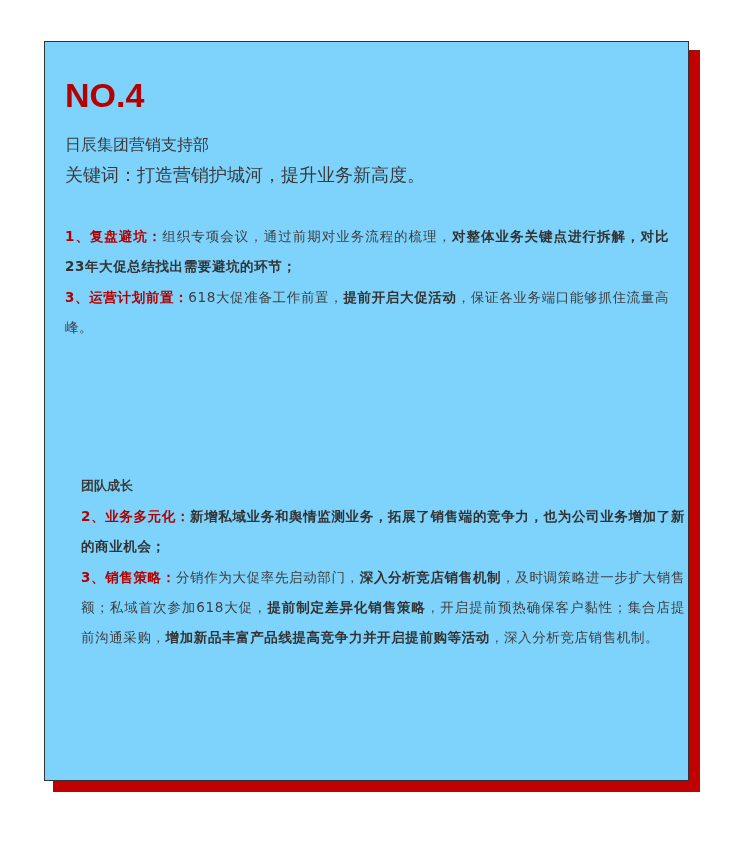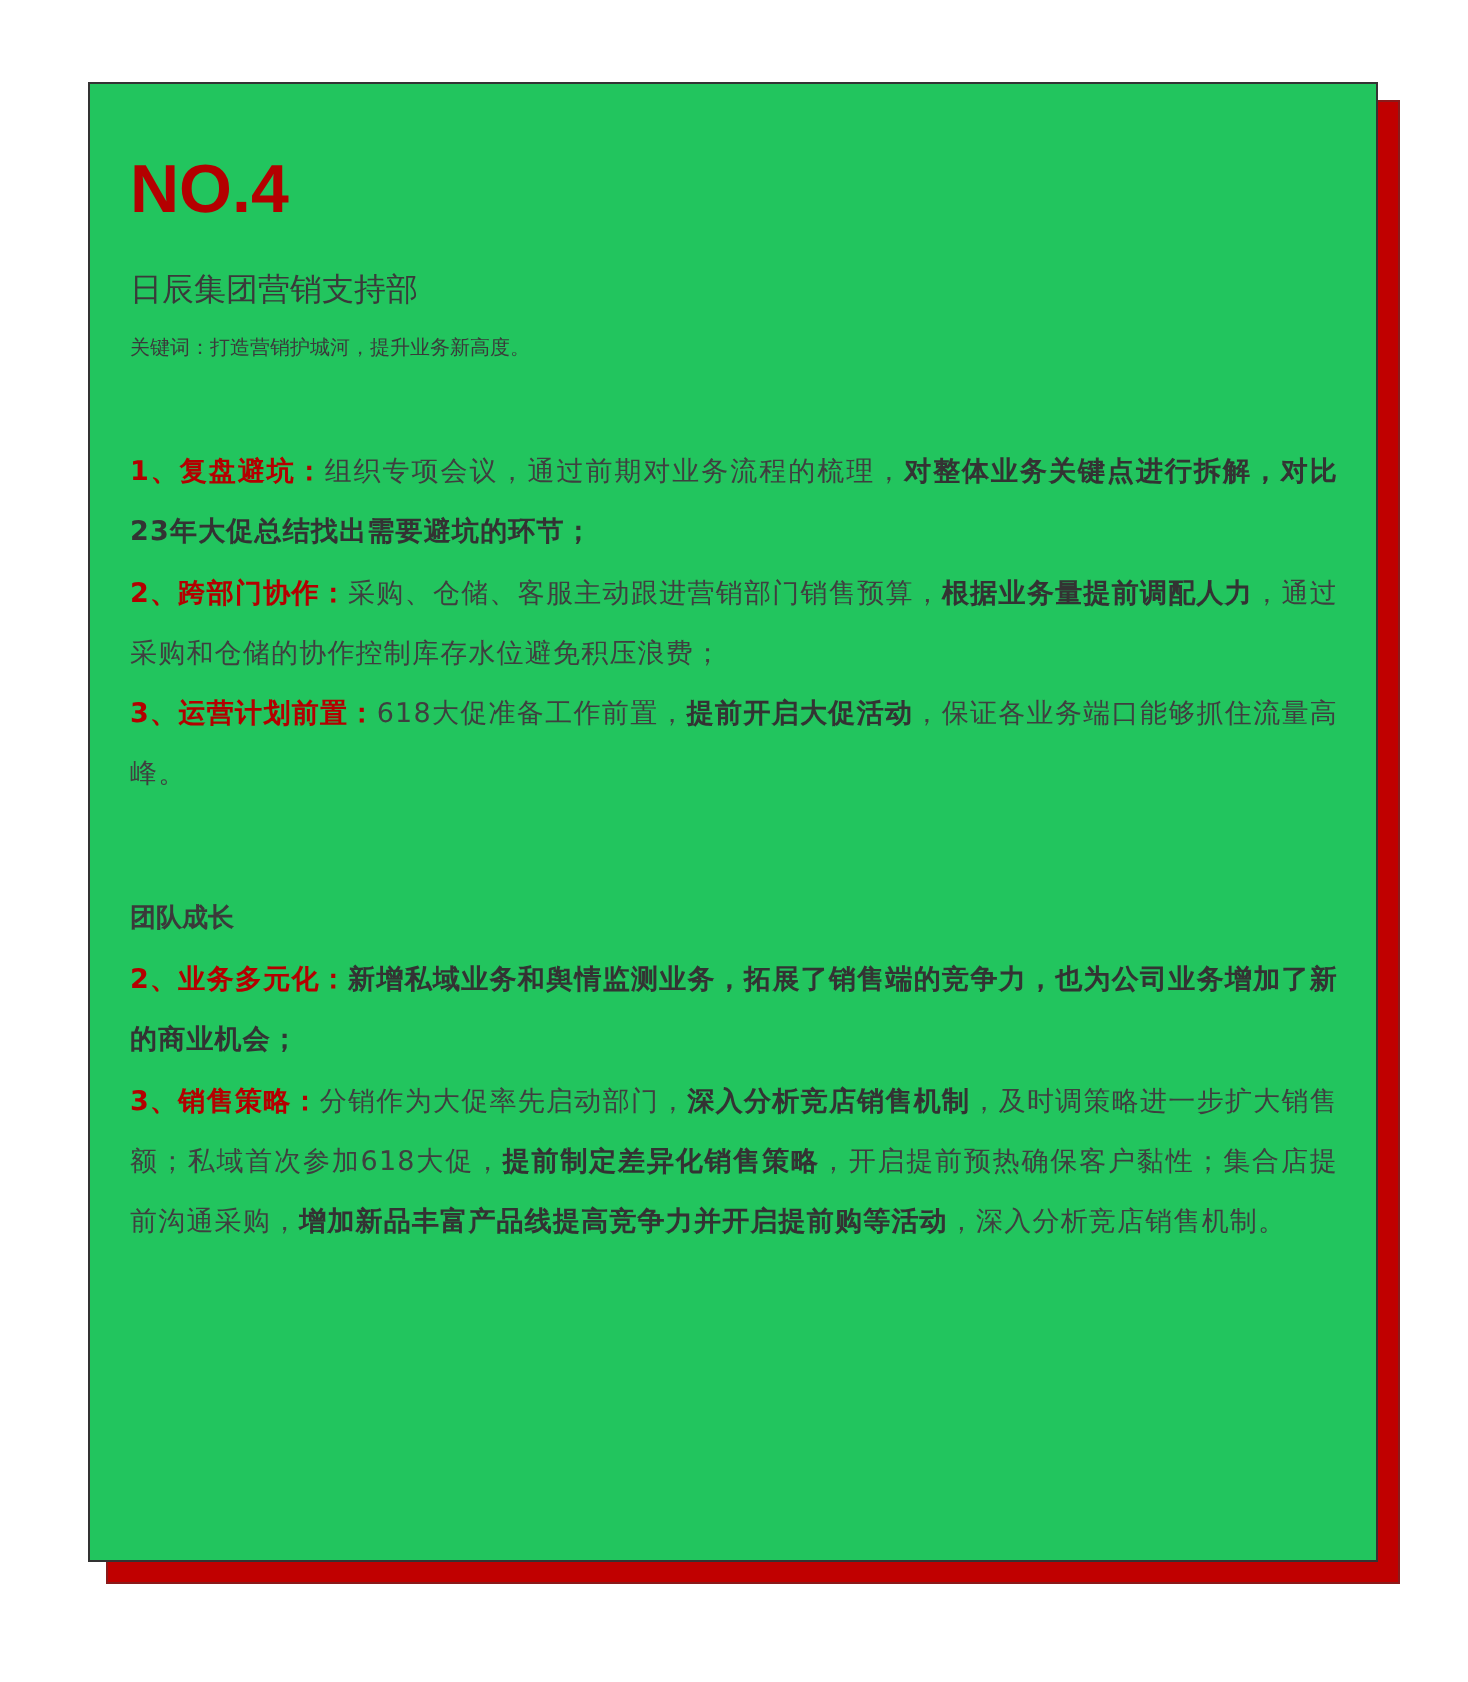--- a/index.html
+++ b/index.html
@@ -1,48 +1,47 @@
 <!DOCTYPE html>
 <html><head>
   <meta charset="utf-8">
   <style>
     html, body { margin: 0; padding: 0; background: #ffffff; }
     body { width: 734px; height: 841px; position: relative; overflow: hidden;
       font-family: "DejaVu Sans", "Liberation Sans", sans-serif; }
     .shadow { position: absolute; left: 53px; top: 50px; width: 647px; height: 742px;
       background: #c00000; border: 1px solid #8a1a1a; box-sizing: border-box; }
     .card { position: absolute; left: 44px; top: 41px; width: 645px; height: 740px;
-      background: #22c55e; border: 1px solid #333333; box-sizing: border-box; }
+      background: #7dd3fc; border: 1px solid #333333; box-sizing: border-box; }
     .inner { position: absolute; left: 20px; top: 0; width: 604px; }
     .no { position: absolute; left: 0; top: 33px; font-family: "Liberation Sans", sans-serif;
       font-weight: bold; font-size: 34px; letter-spacing: 0px; color: #b40000; line-height: 40px; }
     .dept { position: absolute; left: 0; top: 92px; font-size: 16px; font-weight: normal; color: #3a3a3a; line-height: 22px; }
-    .kw { position: absolute; left: 0; top: 122px; font-size: 10px; color: #3a3a3a; line-height: 22px; }
+    .kw { position: absolute; left: 0; top: 122px; font-size: 18px; color: #3a3a3a; line-height: 22px; }
     .section { position: absolute; left: 0; width: 604px; }
     .sec-title { font-size: 13px; font-weight: bold; color: #3a3a3a; line-height: 30px; height: 30px; }
     .para { font-size: 13.5px; color: #3f3f3f; line-height: 30.3px; text-align: justify; margin: 0; letter-spacing: 0.6px; }
     .lead { color: #b40000; font-weight: bold; }
     .b { font-weight: bold; color: #333333; }
   </style>
 </head>
 <body>
 
 <div class="shadow"></div>
 
 <div class="card">
   <div class="inner">
     <div class="no">NO.4</div>
     <div class="dept">日辰集团营销支持部</div>
     <div class="kw">关键词：打造营销护城河，提升业务新高度。</div>
 
     <div class="section" style="top:179px;">
       <p class="para"><span class="lead">1、复盘避坑：</span><span>组织专项会议，通过前期对业务流程的梳理，</span><span class="b">对整体业务关键点进行拆解，对比23年大促总结找出需要避坑的环节；</span></p>
-      <p class="para"><span class="lead">2、跨部门协作：</span><span>采购、仓储、客服主动跟进营销部门销售预算，</span><span class="b">根据业务量提前调配人力</span><span>，通过采购和仓储的协作控制库存水位避免积压浪费；</span></p>
       <p class="para"><span class="lead">3、运营计划前置：</span><span>618大促准备工作前置，</span><span class="b">提前开启大促活动</span><span>，保证各业务端口能够抓住流量高峰。</span></p>
     </div>
 
-    <div class="section" style="top:403px;">
+    <div class="section" style="top:429px;margin-left:16px;">
       <div class="sec-title">团队成长</div>
       <p class="para"><span class="lead">2、业务多元化：</span><span class="b">新增私域业务和舆情监测业务，拓展了销售端的竞争力，也为公司业务增加了新的商业机会；</span></p>
       <p class="para"><span class="lead">3、销售策略：</span><span>分销作为大促率先启动部门，</span><span class="b">深入分析竞店销售机制</span><span>，及时调策略进一步扩大销售额；私域首次参加618大促，</span><span class="b">提前制定差异化销售策略</span><span>，开启提前预热确保客户黏性；集合店提前沟通采购，</span><span class="b">增加新品丰富产品线提高竞争力并开启提前购等活动</span><span>，深入分析竞店销售机制。</span></p>
     </div>
   </div>
 </div>
 
 </body></html>

